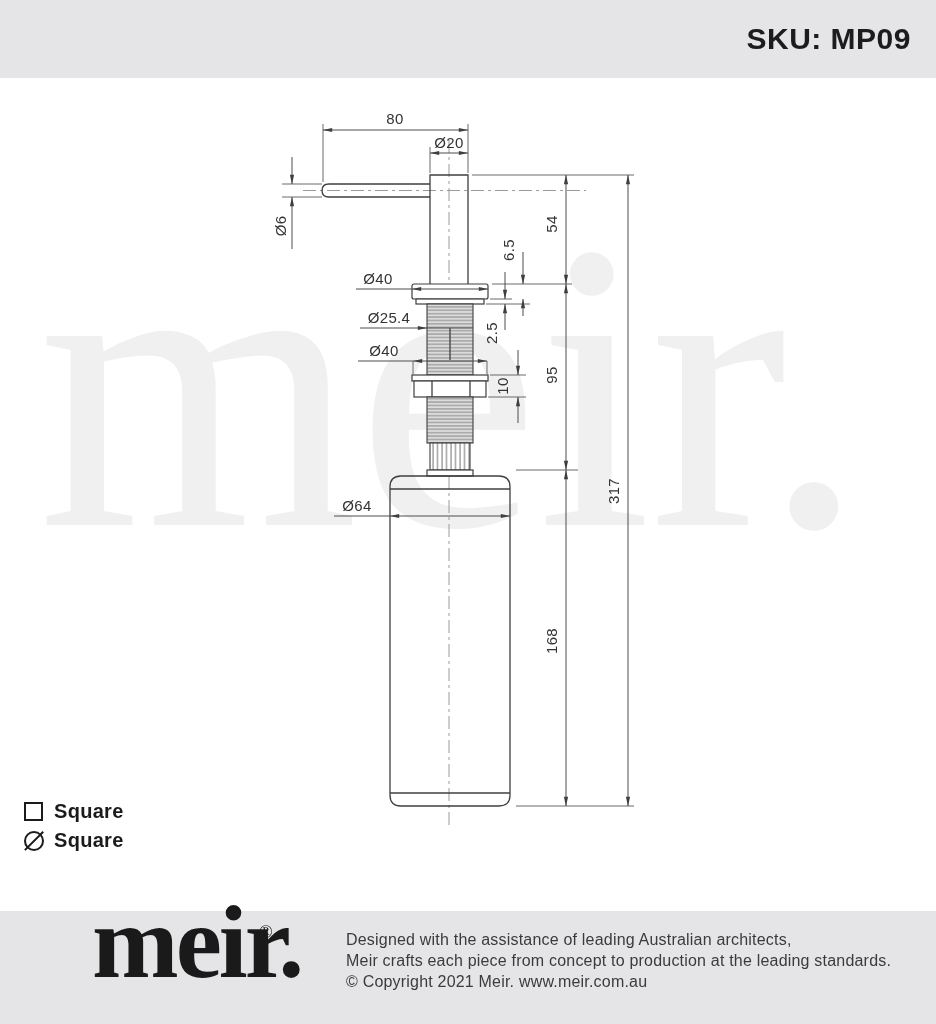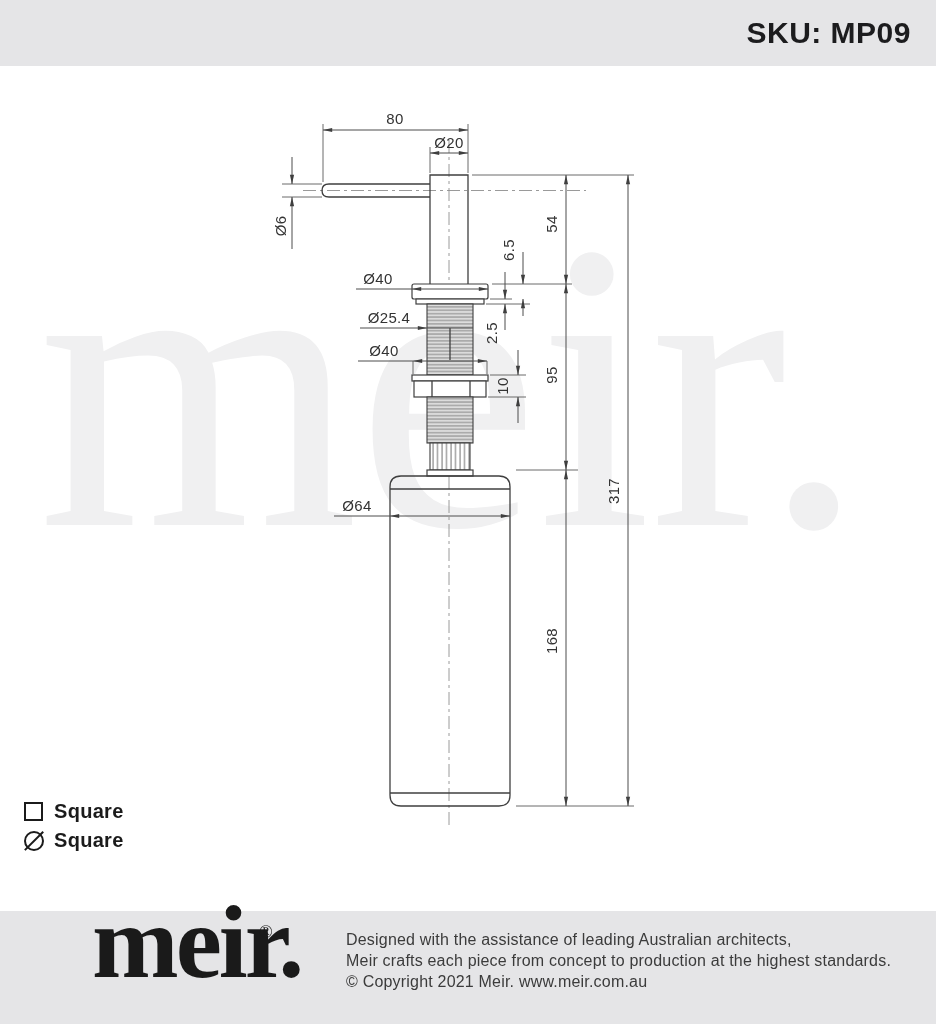--- a/index.html
+++ b/index.html
@@ -2,21 +2,21 @@
 <html><head>
 <meta charset="utf-8">
 <style>
   html,body{margin:0;padding:0;}
   body{
     width:936px;height:1024px;position:relative;overflow:hidden;
     background:#ffffff;font-family:"Liberation Sans",sans-serif;
   }
   
   .topbar{
-    position:absolute;left:0;top:0;width:936px;height:66px;
+    position:absolute;left:0;top:0;width:936px;height:78px;
     background:#e5e5e7;display:flex;align-items:center;justify-content:flex-end;
     z-index:4;
   }
   .sku{
     font-size:30px;font-weight:bold;color:#1c1c1e;letter-spacing:.5px;
     padding-right:25px;
   }
   .footbar{
     position:absolute;left:0;top:911px;width:936px;height:113px;
     background:#e5e5e7;z-index:4;
@@ -227,16 +227,16 @@
     <span class="gl-circle"></span>
     <span>Square</span>
   </div>
 </div>
 
 <div class="footbar">
   <span class="logo">meir.</span>
   <span class="logo-reg">®</span>
   <div class="foot-text">
     <div>Designed with the assistance of leading Australian architects,</div>
-    <div>Meir crafts each piece from concept to production at the highest standards.</div>
+    <div>Meir crafts each piece from concept to production at the leading standards.</div>
     <div>© Copyright 2021 Meir. www.meir.com.au</div>
   </div>
 </div>
 
 </body></html>

